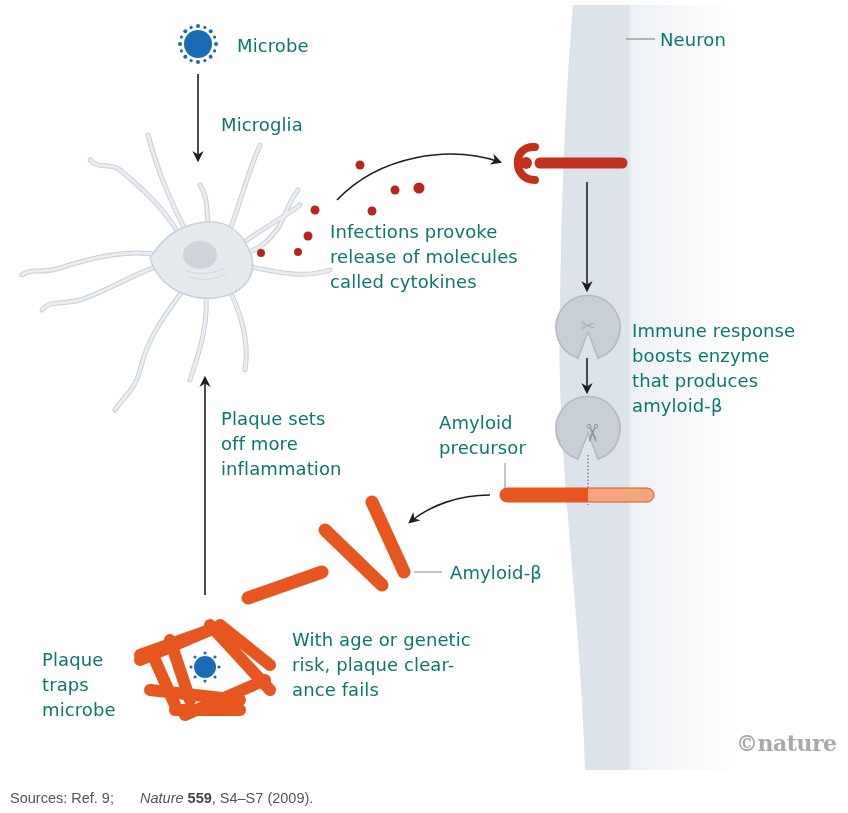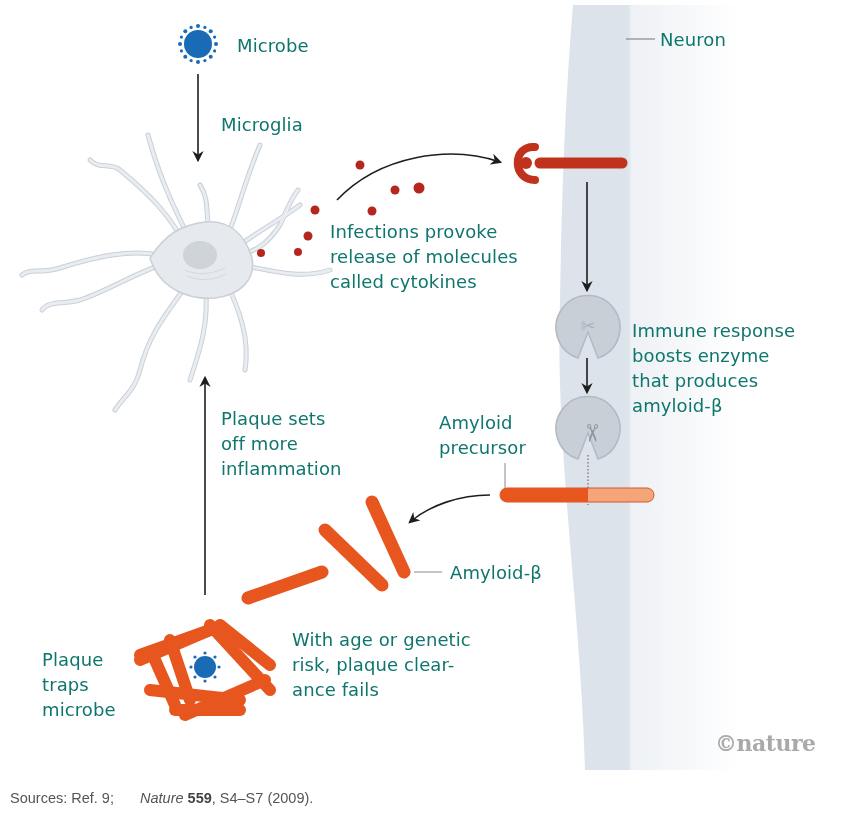--- a/index.html
+++ b/index.html
@@ -5,21 +5,21 @@
   html, body { margin: 0; padding: 0; background: #ffffff; }
   body { width: 848px; height: 813px; position: relative; overflow: hidden;
          font-family: "DejaVu Sans", sans-serif; color: #222; }
   #fig { position: absolute; left: 0; top: 0; width: 848px; height: 780px; }
   .lbl { position: absolute; font-family: "DejaVu Sans", sans-serif; font-size: 18px;
          line-height: 25px; color: #0f766e; white-space: pre-line; letter-spacing: 0.1px; }
   .src { position: absolute; left: 10px; top: 790px; font-family: "Liberation Sans", sans-serif;
          font-size: 14.5px; color: #555; }
   .src i { font-style: italic; margin-left: 22px; }
   .src b { font-weight: bold; color: #444; margin-top: 28px; }
-  .brand { position: absolute; left: 715px; top: 730px; font-family: "DejaVu Serif", serif;
+  .brand { position: absolute; left: 736px; top: 730px; font-family: "DejaVu Serif", serif;
            font-weight: bold; font-size: 22px; color: #a9a9a9; letter-spacing: -0.5px; }
 </style>
 </head>
 <body>
 
 <svg id="fig" viewBox="0 0 848 780" xmlns="http://www.w3.org/2000/svg">
   <defs>
     <linearGradient id="neuronGrad" x1="0" y1="0" x2="1" y2="0">
       <stop offset="0" stop-color="#dce3eb"></stop>
       <stop offset="0.38" stop-color="#dce3eb"></stop>

